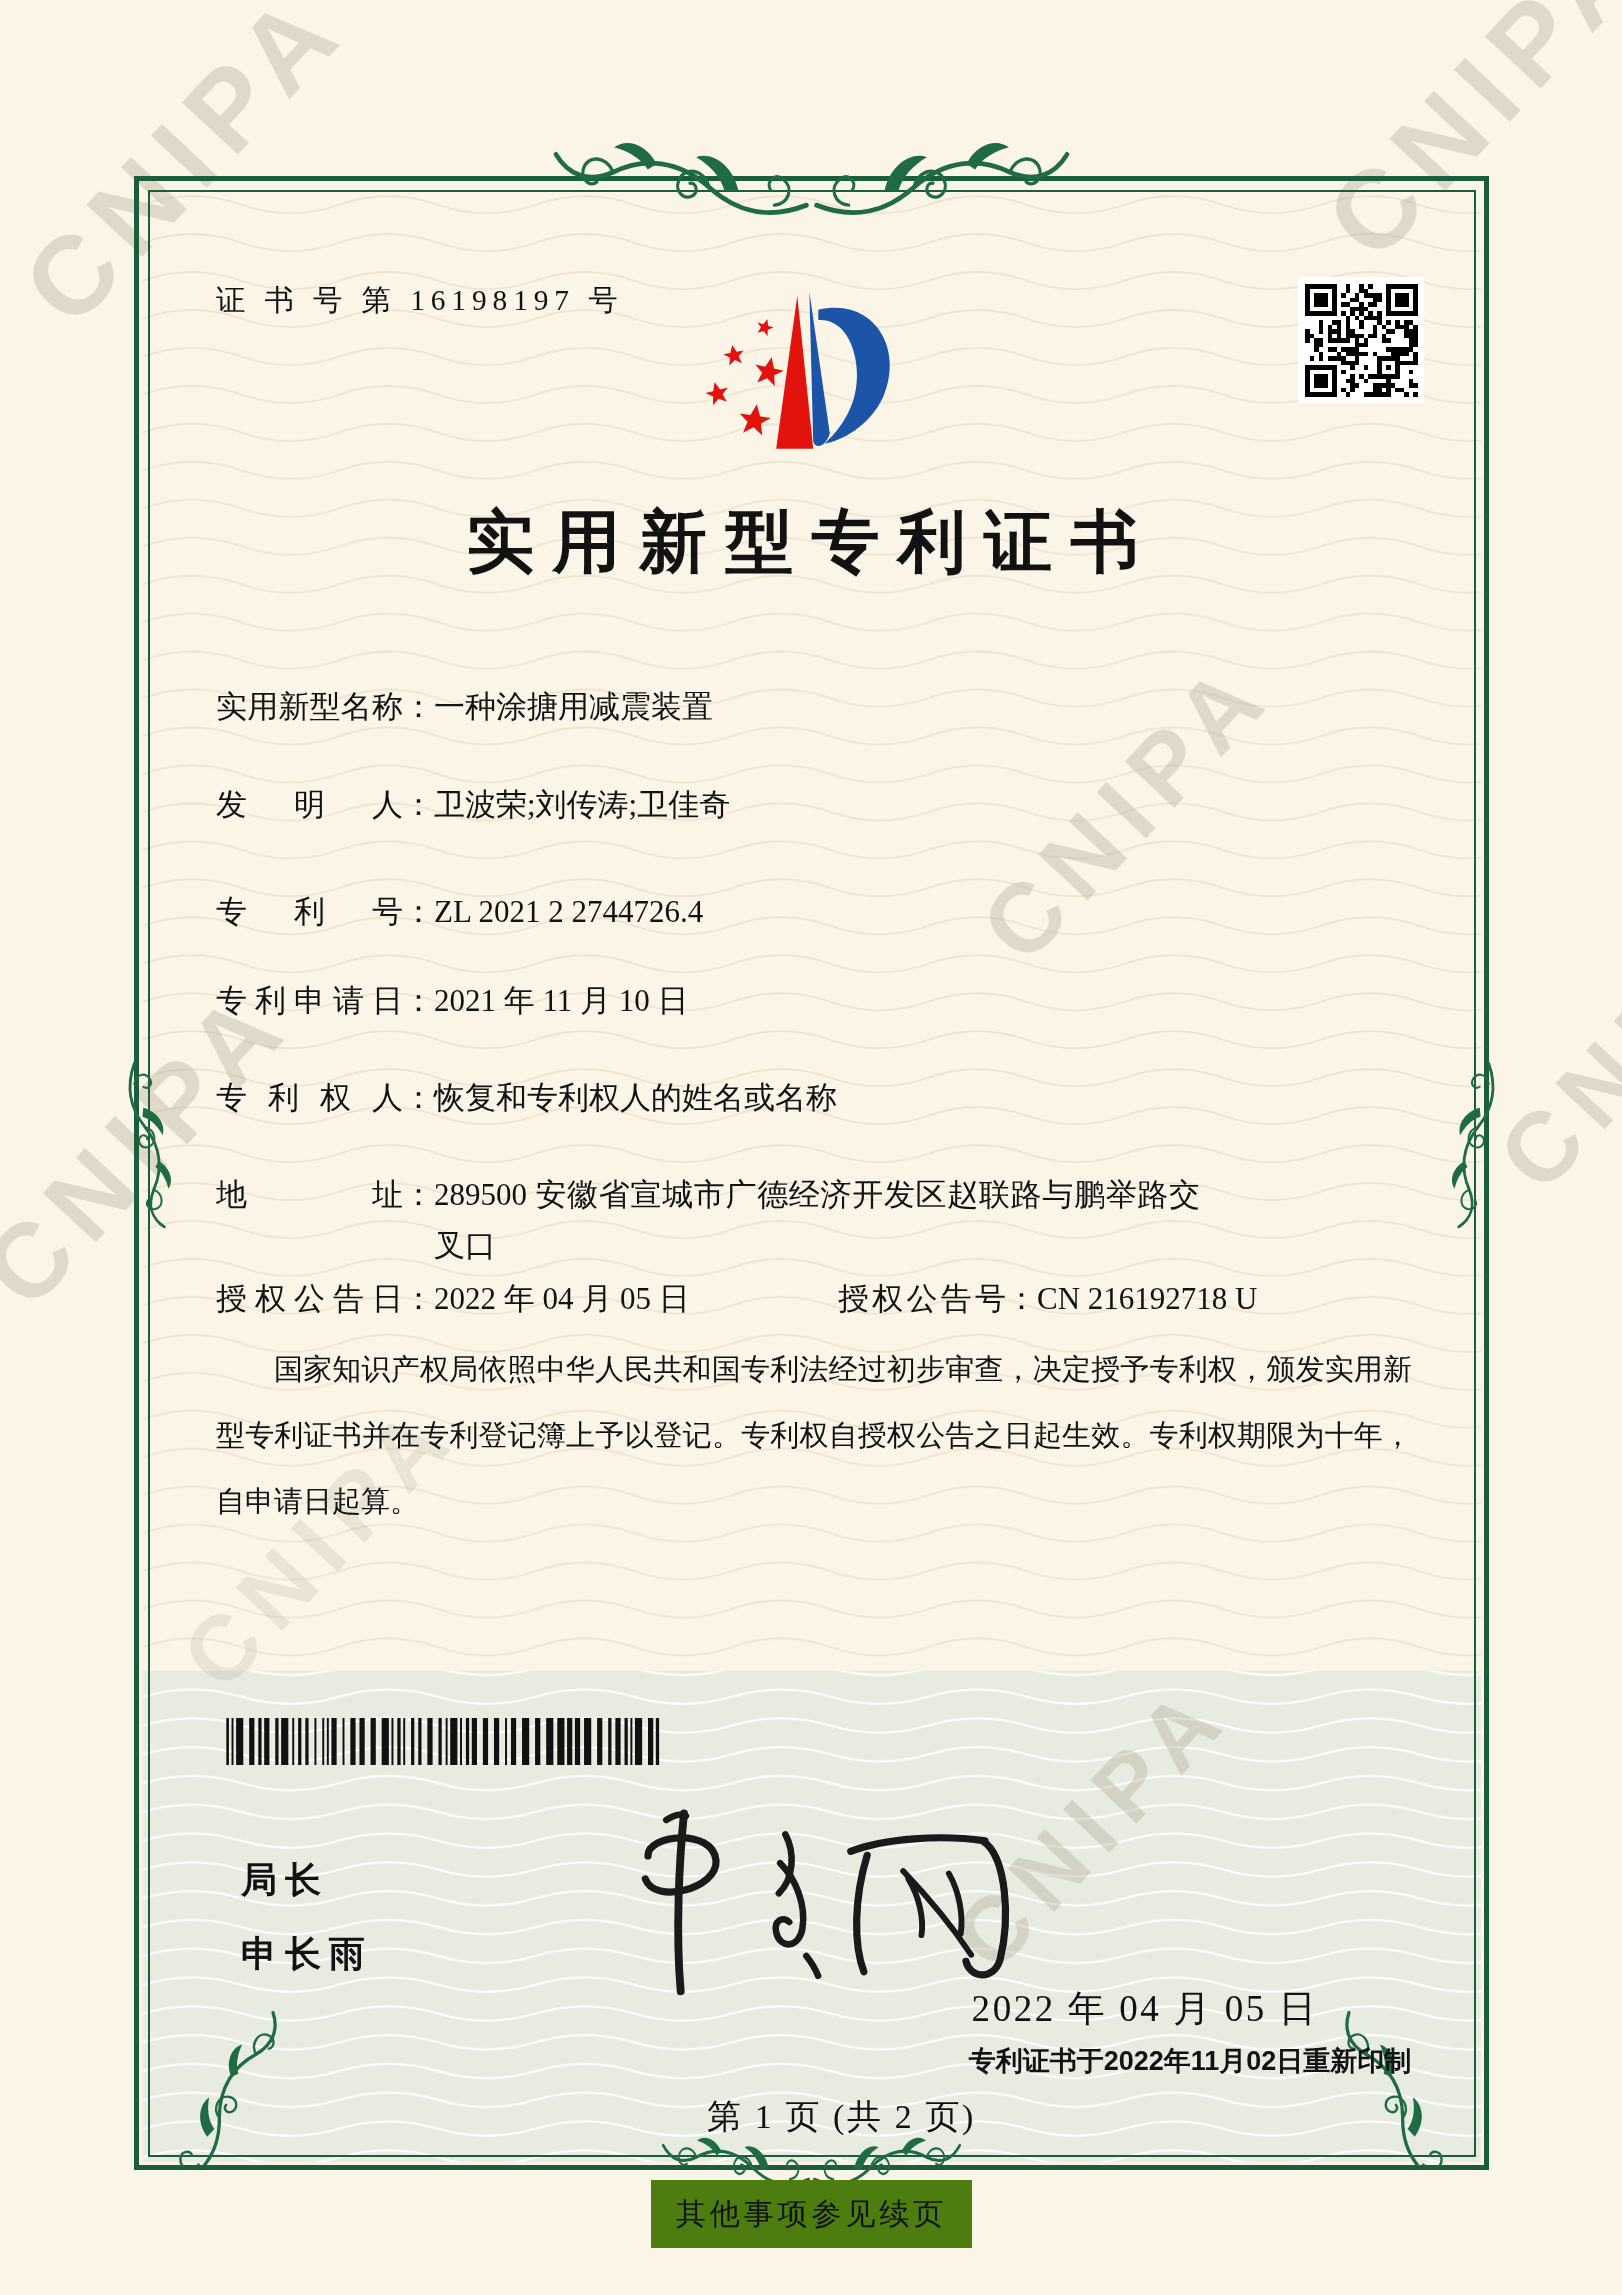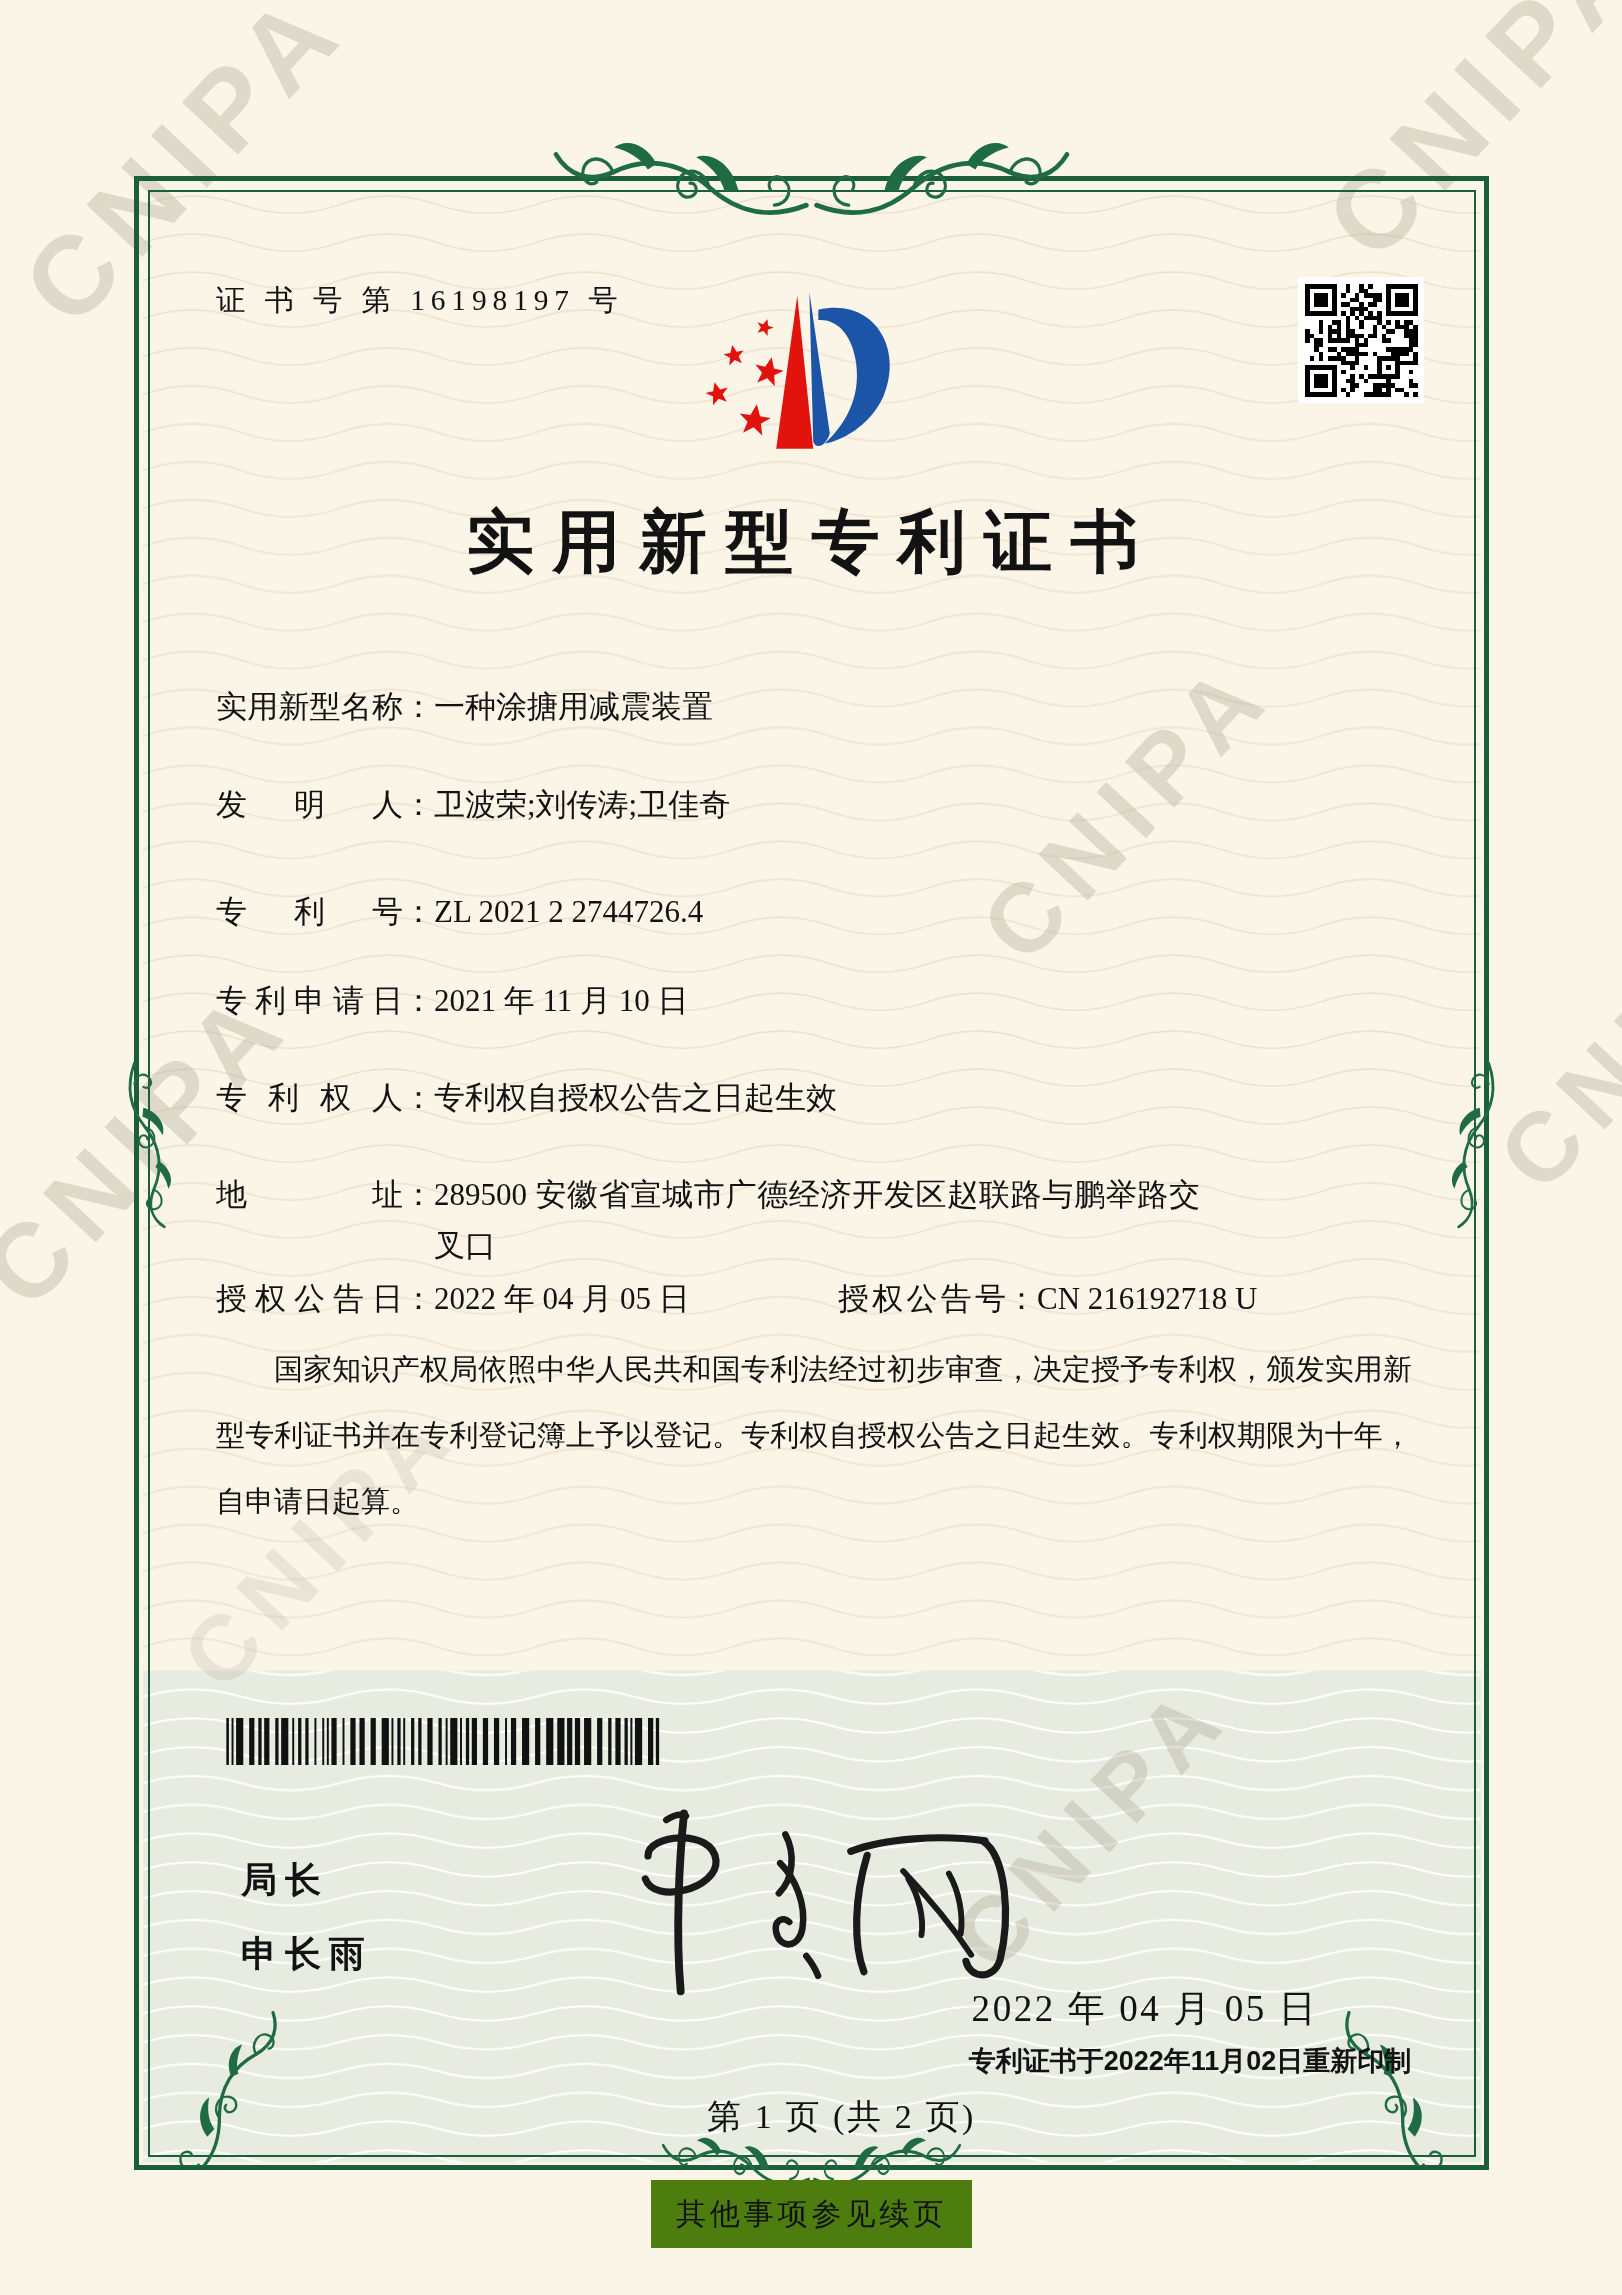--- a/index.html
+++ b/index.html
@@ -455,21 +455,21 @@
 <div class="row" style="top:779px;">
   <span class="f-label">发明人</span><span class="f-colon">：</span><span class="f-value">卫波荣;刘传涛;卫佳奇</span>
 </div>
 <div class="row" style="top:877px;margin-top:9px;">
   <span class="f-label">专利号</span><span class="f-colon">：</span><span class="f-value">ZL 2021 2 2744726.4</span>
 </div>
 <div class="row" style="top:975px;">
   <span class="f-label">专利申请日</span><span class="f-colon">：</span><span class="f-value">2021 年 11 月 10 日</span>
 </div>
 <div class="row" style="top:1072px;">
-  <span class="f-label">专利权人</span><span class="f-colon">：</span><span class="f-value">专利权自授权公告之日起生效</span>
+  <span class="f-label">专利权人</span><span class="f-colon">：</span><span class="f-value">恢复和专利权人的姓名或名称</span>
 </div>
 <div class="row addr" style="top:1169px;">
   <span class="f-label">地址</span><span class="f-colon">：</span><span class="f-value">289500 安徽省宣城市广德经济开发区赵联路与鹏举路交叉口</span>
 </div>
 <div class="row" style="top:1273px;">
   <span class="f-label">授权公告日</span><span class="f-colon">：</span><span class="f-value">2022 年 04 月 05 日</span>
   <span class="grant2">
     <span class="f-label short">授权公告号</span><span class="f-colon">：</span><span class="f-value">CN 216192718 U</span>
   </span>
 </div>

